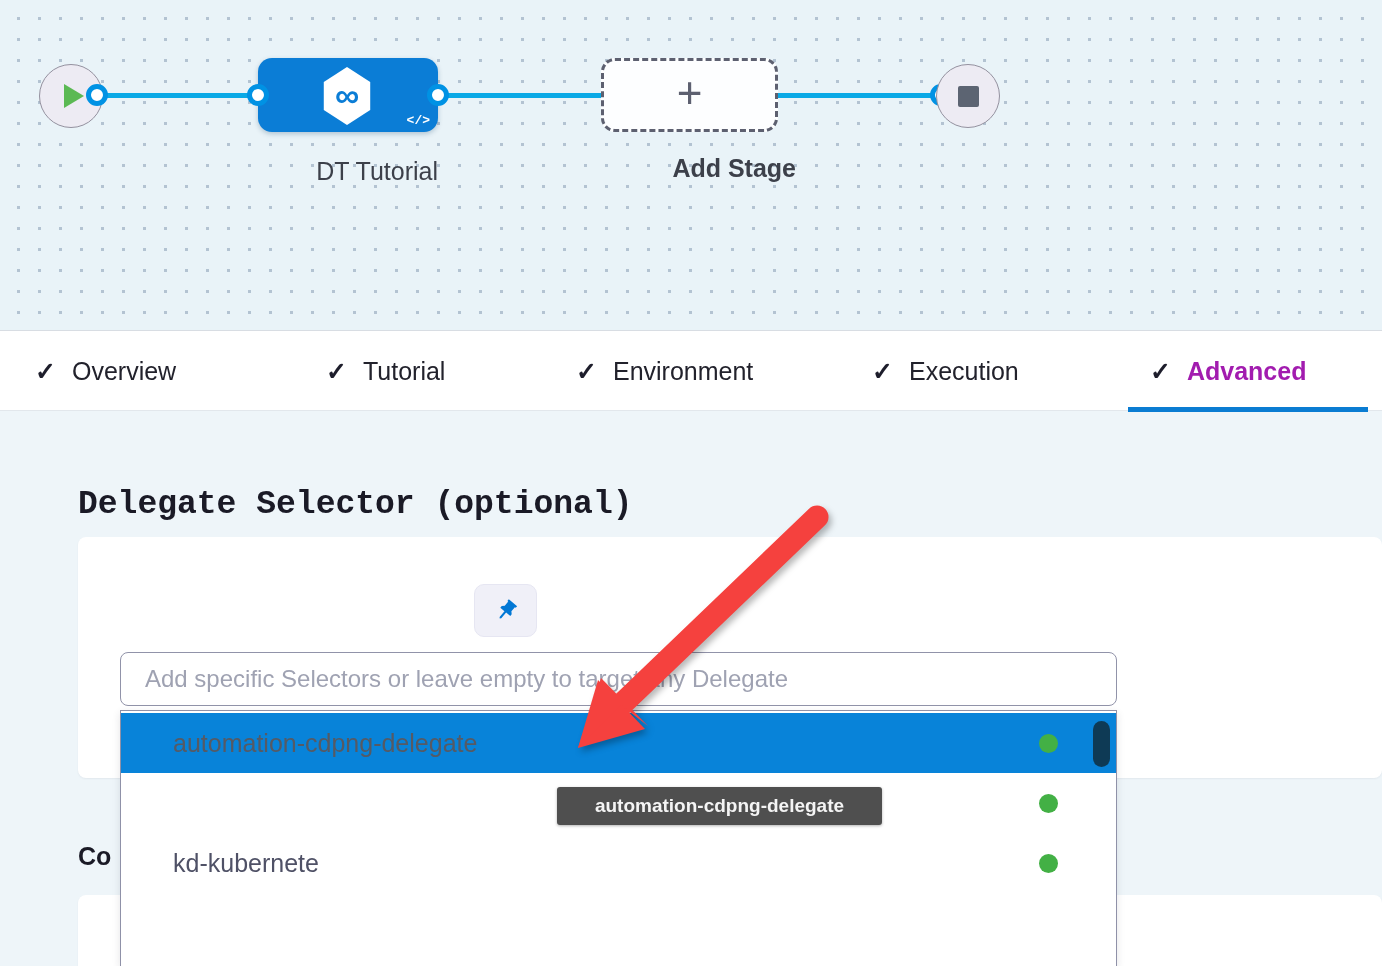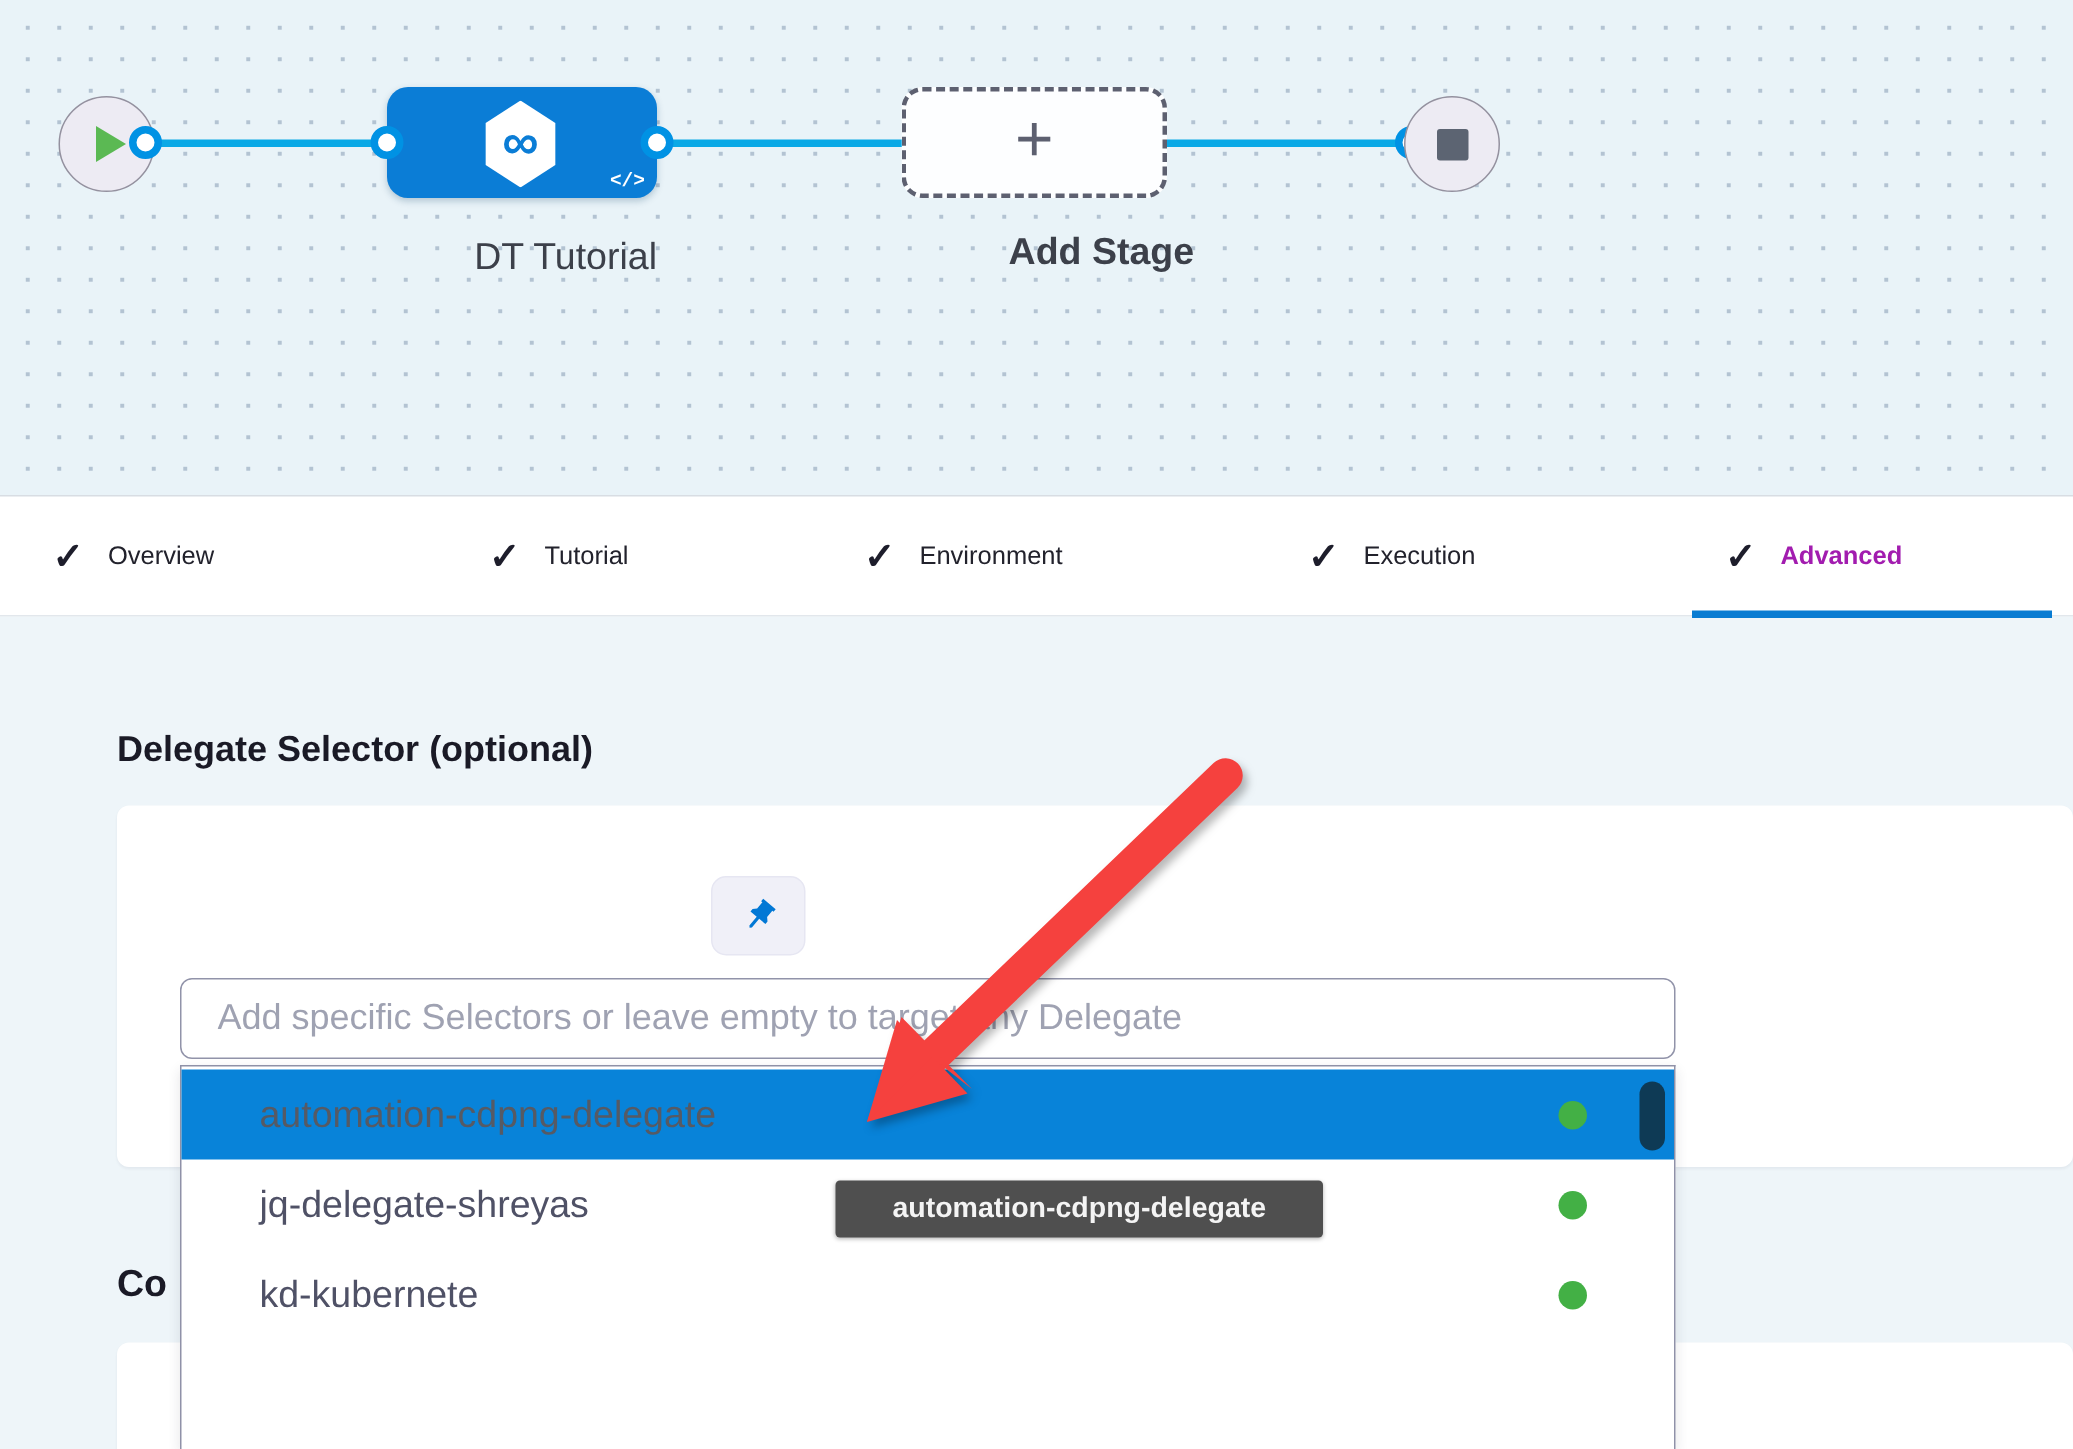--- a/index.html
+++ b/index.html
@@ -32,26 +32,26 @@
                  border:3px dashed #5d6070;border-radius:14px;box-sizing:border-box;
                  display:flex;align-items:center;justify-content:center;}
   .addstage-node .plus{font-size:44px;font-weight:300;color:#5d6070;line-height:1;margin-top:-4px;}
   .node-label{position:absolute;font-size:25px;color:#3c404a;text-align:right;}
 
   
   .tabbar{position:absolute;left:0;top:330px;width:1382px;height:81px;background:#ffffff;
           border-top:1px solid #d8dde3;border-bottom:1px solid #e2e7ec;box-sizing:border-box;}
   .tab{position:absolute;top:0;height:80px;display:flex;align-items:center;gap:16px;cursor:pointer;}
   .tab .chk{font-size:25px;color:#1d1d2b;font-weight:bold;}
-  .tab .lbl{font-size:17px;color:#22222c;}
+  .tab .lbl{font-size:25px;color:#22222c;}
   .tab.active .lbl{font-weight:bold;color:#a21caf;}
   .tab-underline{position:absolute;left:1128px;top:76px;width:240px;height:5px;background:#0a7cd2;}
 
   
-  .section-heading{position:absolute;left:78px;top:486px;font-size:24px;font-weight:bold;color:#1a1a26;z-index:1;}
+  .section-heading{position:absolute;left:78px;top:486px;font-size:33px;font-weight:bold;color:#1a1a26;z-index:1;font-family:Liberation Mono, monospace;}
   .card1{position:absolute;left:78px;top:537px;width:1304px;height:241px;background:#fff;
          border-radius:8px;box-shadow:0 1px 2px rgba(40,41,61,.06);z-index:1;}
   .define-label{position:absolute;left:120px;top:596px;font-size:24px;color:#4c4e62;z-index:2;}
   .pin-btn{position:absolute;left:474px;top:584px;width:61px;height:51px;background:#f0f0f8;
            border:1px solid #e6e6f2;border-radius:10px;display:flex;align-items:center;
            justify-content:center;cursor:pointer;z-index:2;}
   .selector-input{position:absolute;left:120px;top:652px;width:997px;height:54px;box-sizing:border-box;
            background:#fff;border:1px solid #9193a9;border-radius:8px;padding:0 24px;
            font-size:24px;color:#3c3e50;z-index:2;font-family:"Liberation Sans",sans-serif;}
   .selector-input::placeholder{color:#9fa2b2;opacity:1;}
@@ -162,21 +162,20 @@
   <div class="co-heading">Co</div>
   <div class="card2"></div>
 
   <div class="dropdown">
     <div class="dd-row highlighted">
       <span class="name">automation-cdpng-delegate</span>
       <span class="status-dot" style="background:#43b045"></span>
       <span class="scroll-thumb"></span>
     </div>
     <div class="dd-row">
-      <span class="name">jq-delegate-shreyas</span>
       <span class="status-dot" style="background:#43b045"></span>
     </div>
     <div class="dd-row">
       <span class="name">kd-kubernete</span>
       <span class="status-dot" style="background:#43b045"></span>
     </div>
   </div>
 
   <div class="tooltip">
     <span>automation-cdpng-delegate</span>

